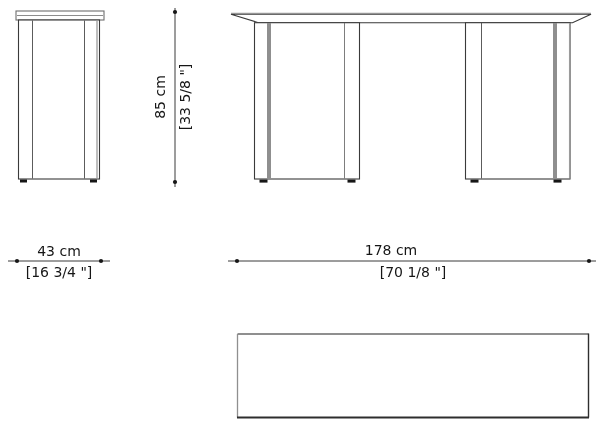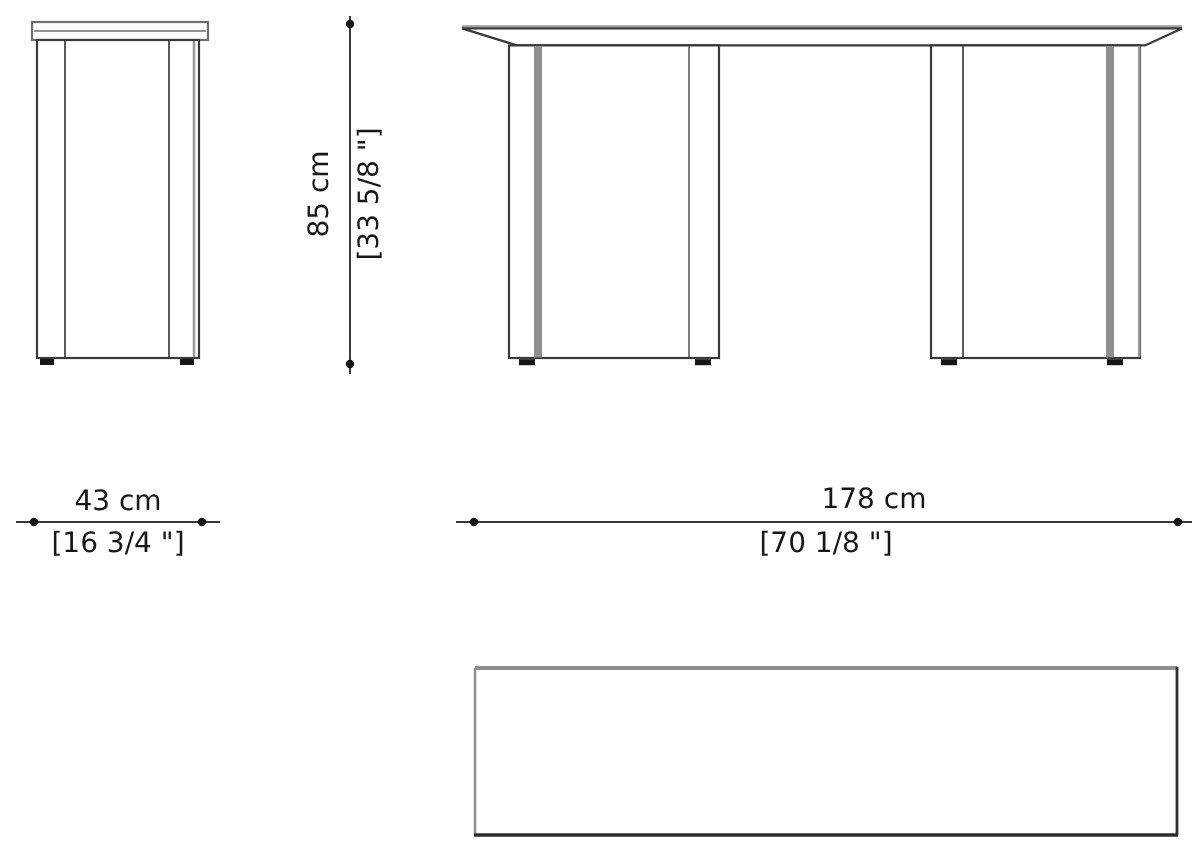--- a/index.html
+++ b/index.html
@@ -96,17 +96,17 @@
   </svg>
 
   <div class="dim-label vertical" style="left:160px; top:97px;">85 cm</div>
 
   <div class="dim-label vertical" style="left:185px; top:97px;">[33 5/8 "]</div>
 
   <div class="dim-label" style="left:59px; top:251px;">43 cm</div>
 
   <div class="dim-label" style="left:59px; top:272px;">[16 3/4 "]</div>
 
-  <div class="dim-label" style="left:437px; top:250px;">178 cm</div>
+  <div class="dim-label" style="left:391px; top:250px;">178 cm</div>
 
   <div class="dim-label" style="left:413px; top:272px;">[70 1/8 "]</div>
 
 </div>
 
 </body></html>

